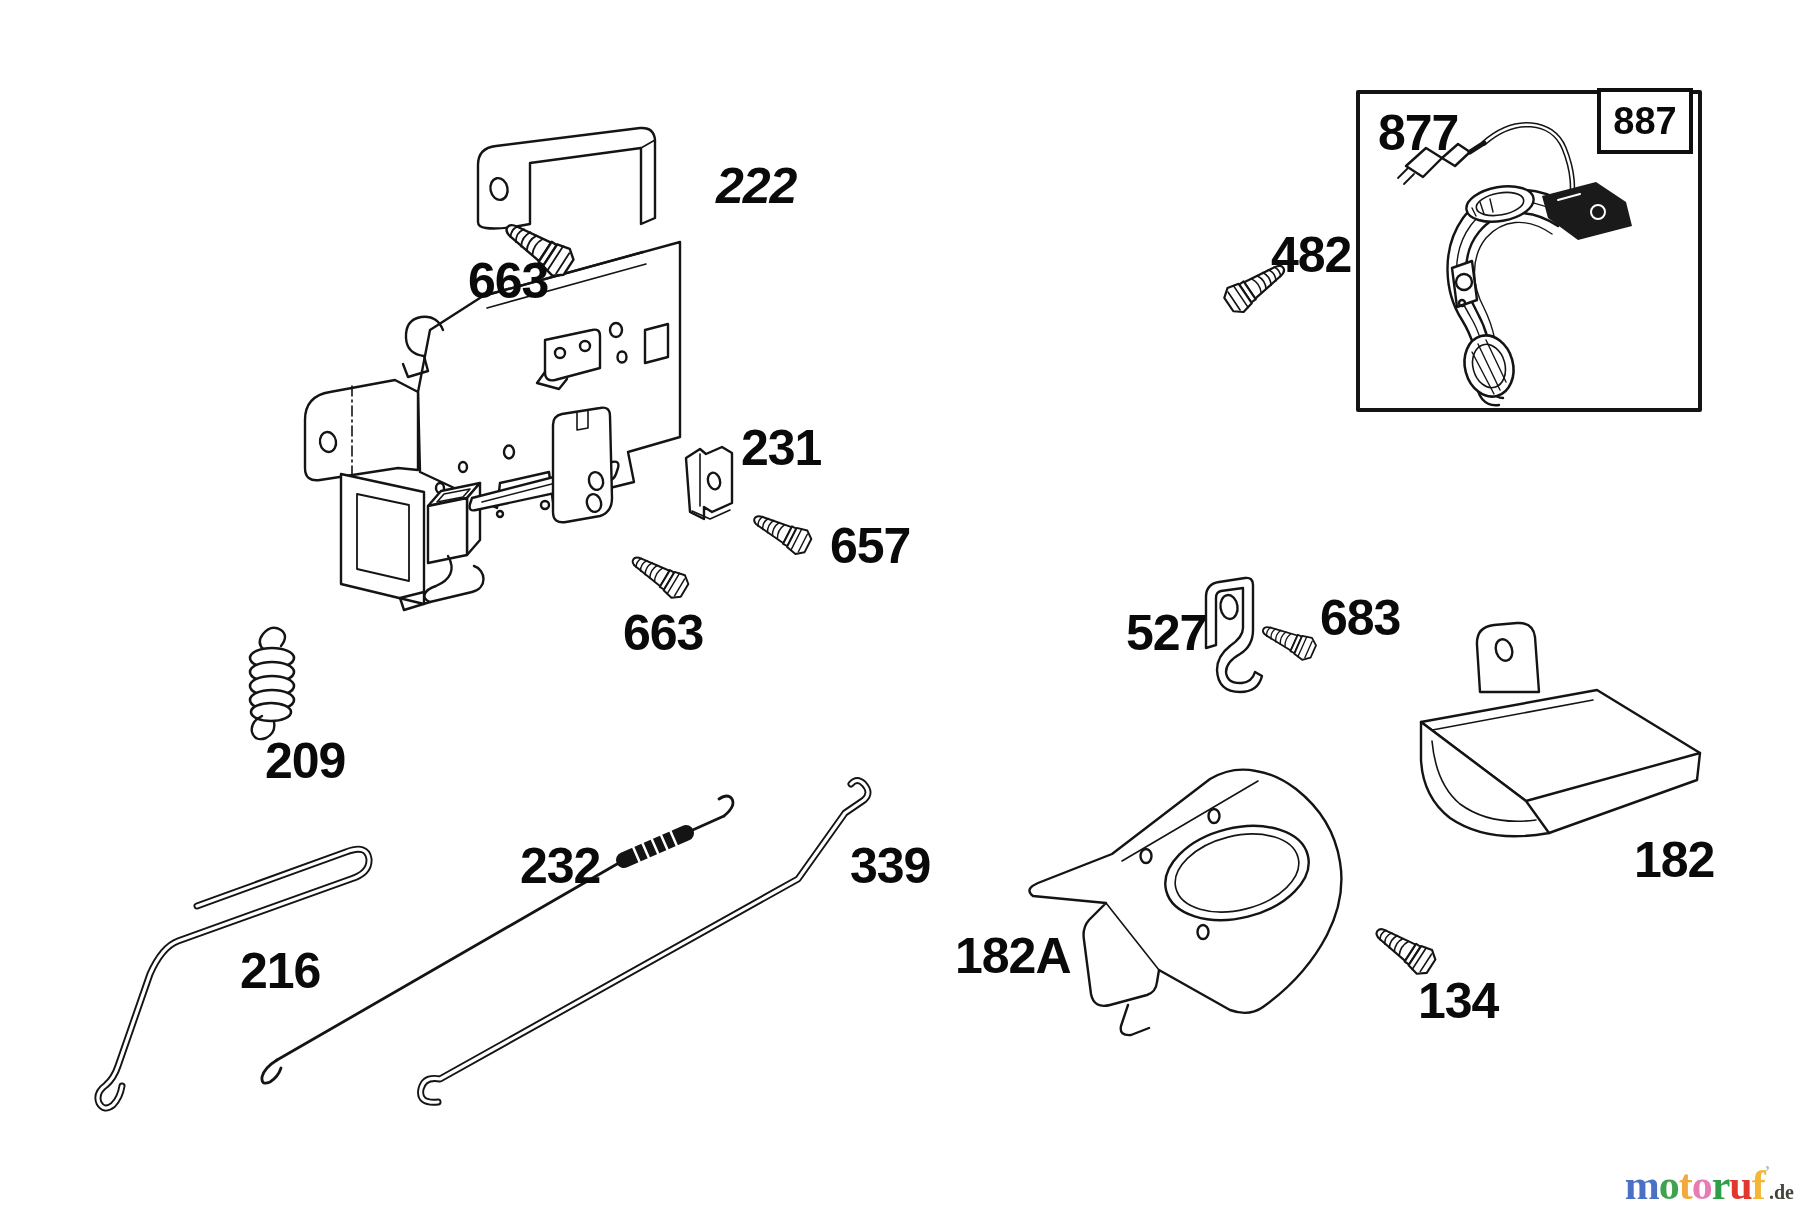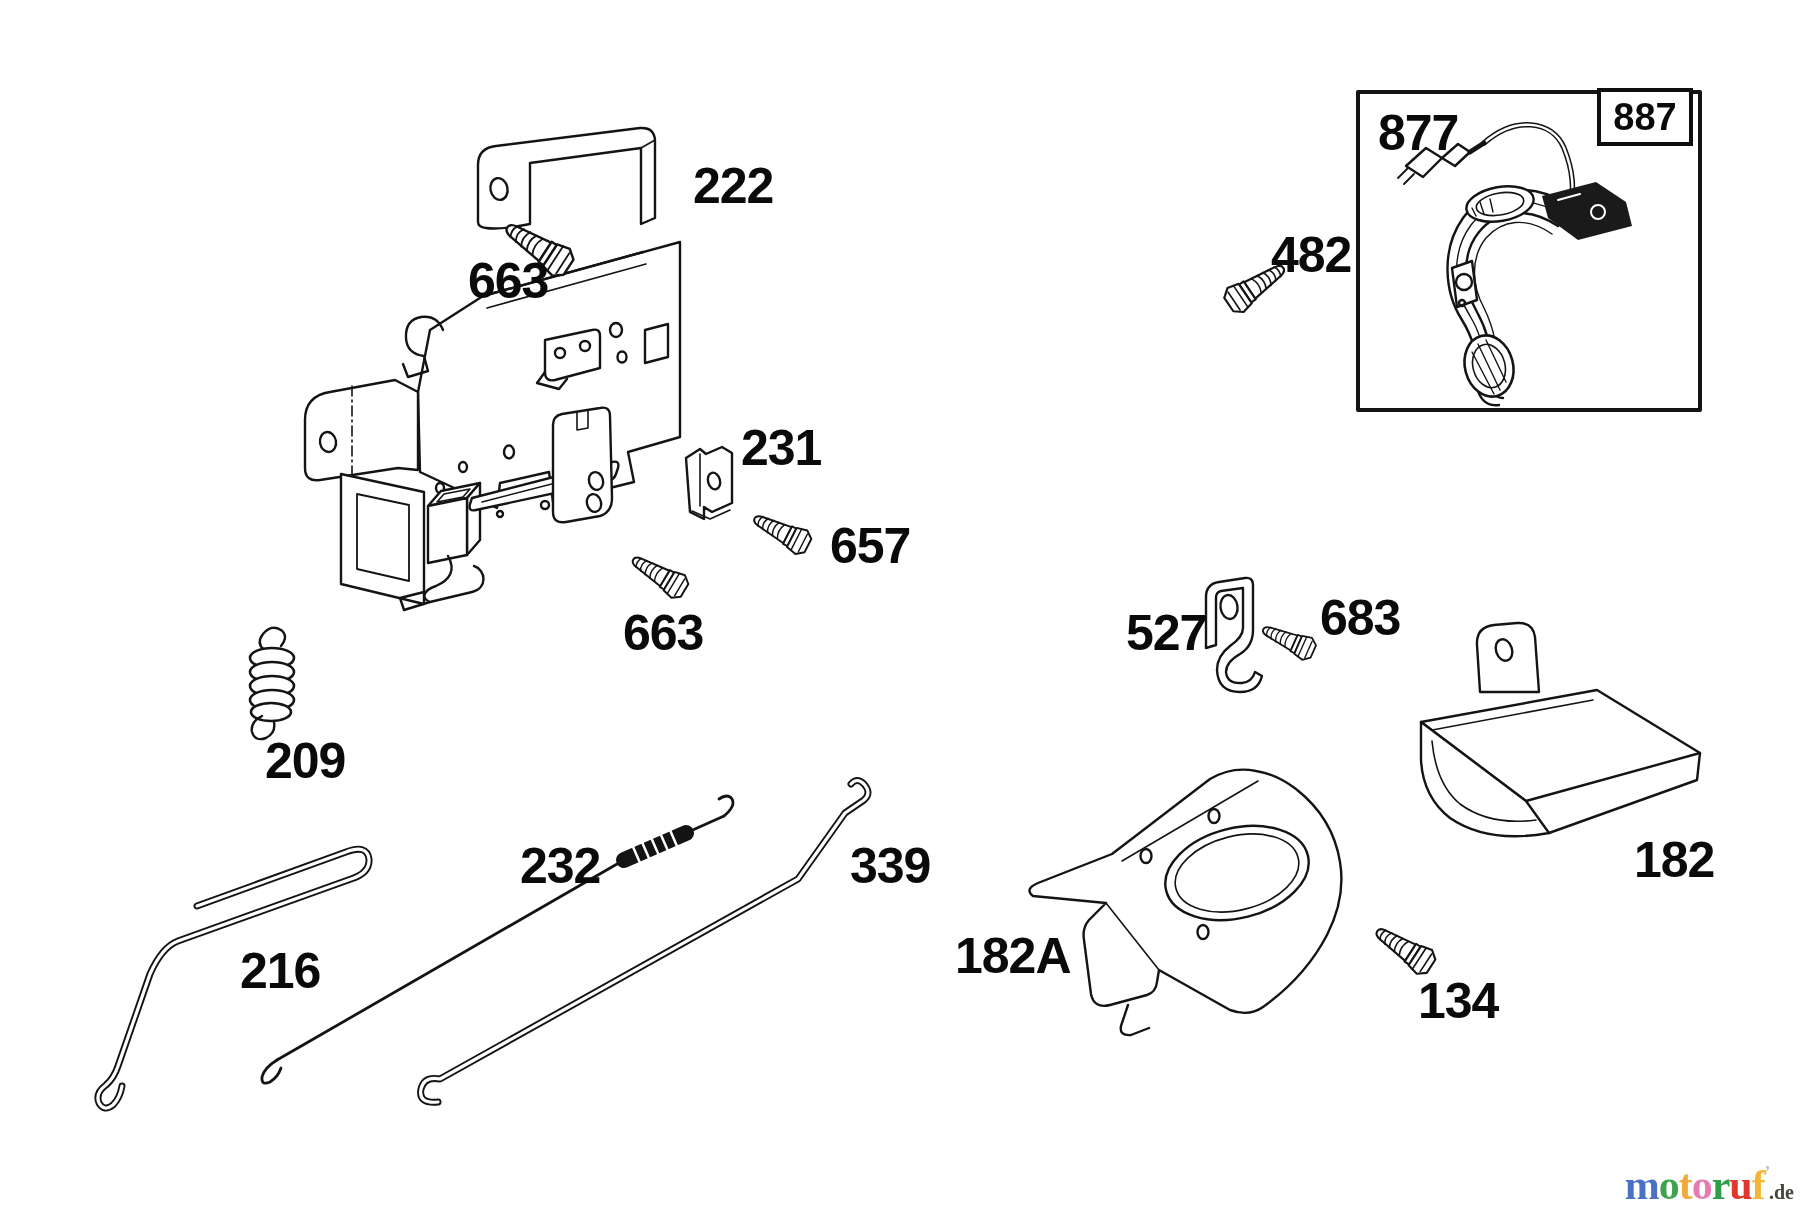--- a/index.html
+++ b/index.html
@@ -210,37 +210,37 @@
     <path d="M1128,1005 L1121,1026 Q1119,1036 1131,1035 L1149,1028"></path>
   </g>
 
   <g transform="translate(1420,959) rotate(33) scale(0.88)">
         <use href="#bolt"></use>
       </g>
 
 </svg>
 
 <div id="labels">
-      <div class="callout" style="left: 693px; top: 161px;">222</div>
+      <div class="callout" style="left: 716px; top: 161px; font-style: italic;">222</div>
       <div class="callout" style="left: 468px; top: 256px;">663</div>
       <div class="callout" style="left: 741px; top: 423px;">231</div>
       <div class="callout" style="left: 830px; top: 521px;">657</div>
       <div class="callout" style="left: 623px; top: 608px;">663</div>
       <div class="callout" style="left: 233px; top: 736px; margin-left: 32px;">209</div>
       <div class="callout" style="left: 240px; top: 946px;">216</div>
       <div class="callout" style="left: 520px; top: 841px;">232</div>
       <div class="callout" style="left: 850px; top: 841px;">339</div>
       <div class="callout" style="left: 1378px; top: 108px;">877</div>
       <div class="callout" style="left: 1271px; top: 230px;">482</div>
       <div class="callout" style="left: 1126px; top: 608px;">527</div>
       <div class="callout" style="left: 1320px; top: 593px;">683</div>
       <div class="callout" style="left: 1634px; top: 835px;">182</div>
       <div class="callout" style="left: 955px; top: 931px;">182A</div>
       <div class="callout" style="left: 1418px; top: 976px;">134</div>
     </div>
 
-<div class="inset-tag" style="left: 1597px; top: 88px; width: 96px; height: 58px;">887</div>
+<div class="inset-tag" style="left: 1597px; top: 88px; width: 96px; height: 66px;">887</div>
 
 <a class="logo" href="#">
   <span><span style="color: rgb(74, 113, 196);">m</span><span style="color: rgb(63, 162, 77);">o</span><span style="color: rgb(242, 169, 59);">t</span><span style="color: rgb(231, 123, 180);">o</span><span style="color: rgb(47, 158, 72);">r</span><span style="color: rgb(224, 56, 46);">u</span><span style="color: rgb(244, 183, 53);">f</span></span><span class="mark" style="color: rgb(185, 185, 172);">’</span><span class="suffix" style="color: rgb(68, 68, 60);">.de</span>
 </a>
 
 </div>
 
 </body></html>

